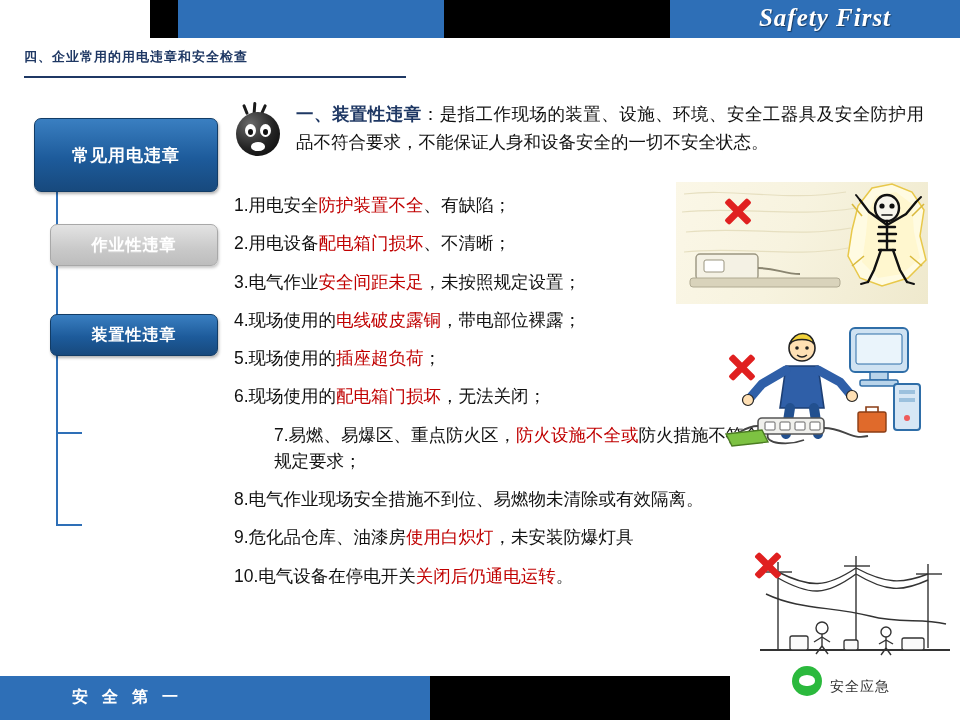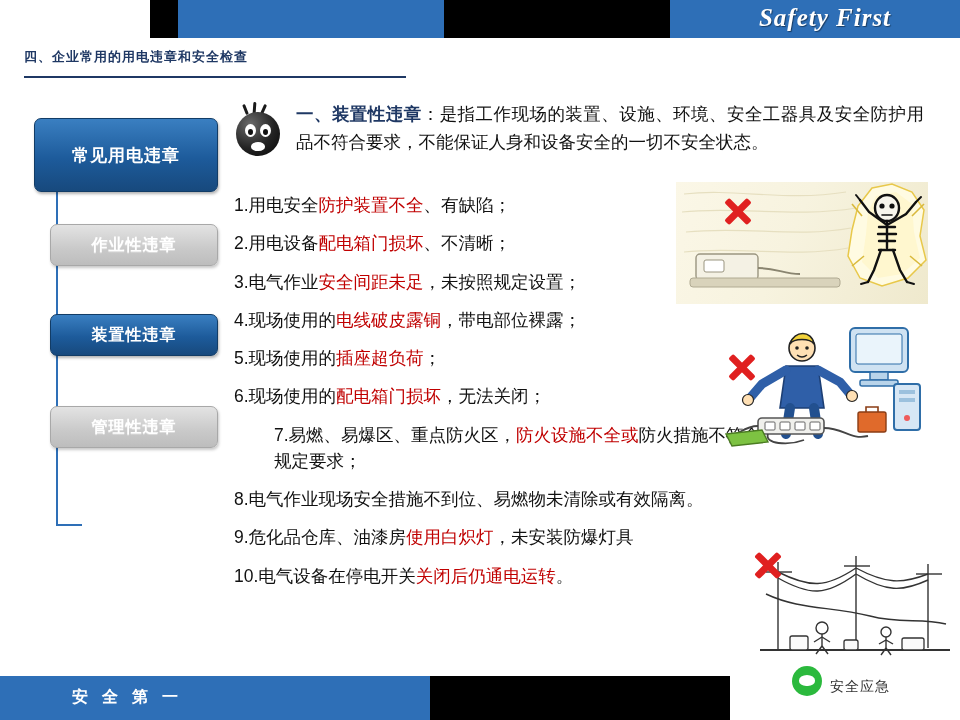--- a/index.html
+++ b/index.html
@@ -374,21 +374,20 @@
 <div class="nav-area">
   <div class="tree-vline"></div>
   <div class="tree-hline h1"></div>
   <div class="tree-hline h2"></div>
   <div class="tree-hline h3"></div>
   <div class="tree-hline h4"></div>
 
   <div class="nav-box root">常见用电违章</div>
   <div class="nav-box grey n1">作业性违章</div>
   <div class="nav-box active n2">装置性违章</div>
-  <div class="nav-box grey n3">管理性违章</div>
 </div>
 
 <div class="face-icon">
   <div class="hair"></div>
   <div class="hair2"></div>
   <div class="hair3"></div>
   <div class="head"></div>
   <div class="eye l"></div>
   <div class="eye r"></div>
   <div class="pupil l"></div>

